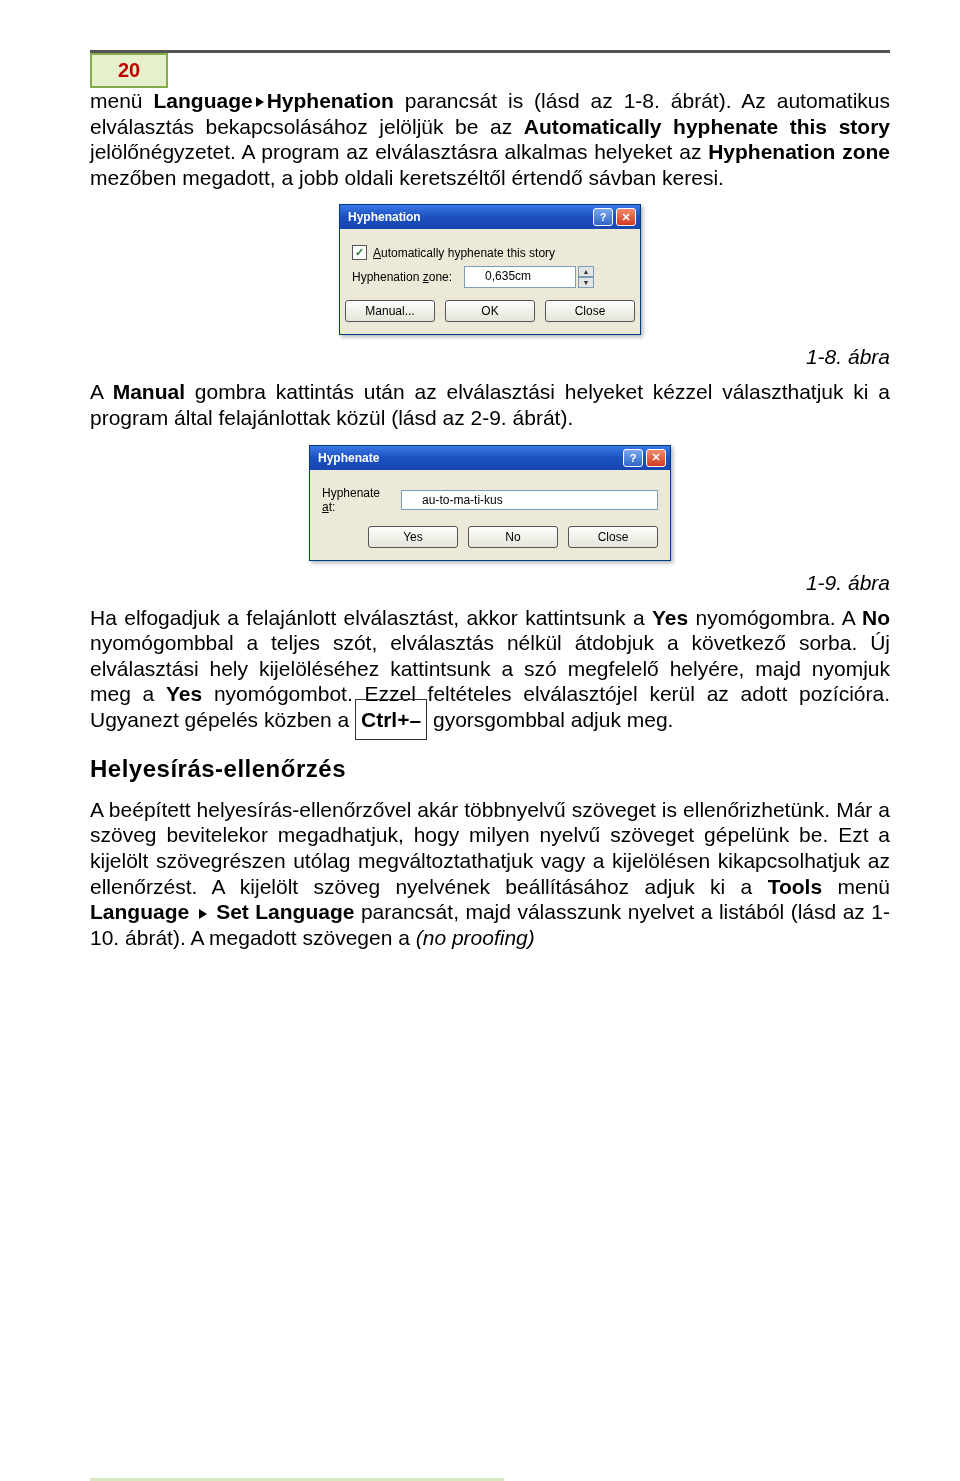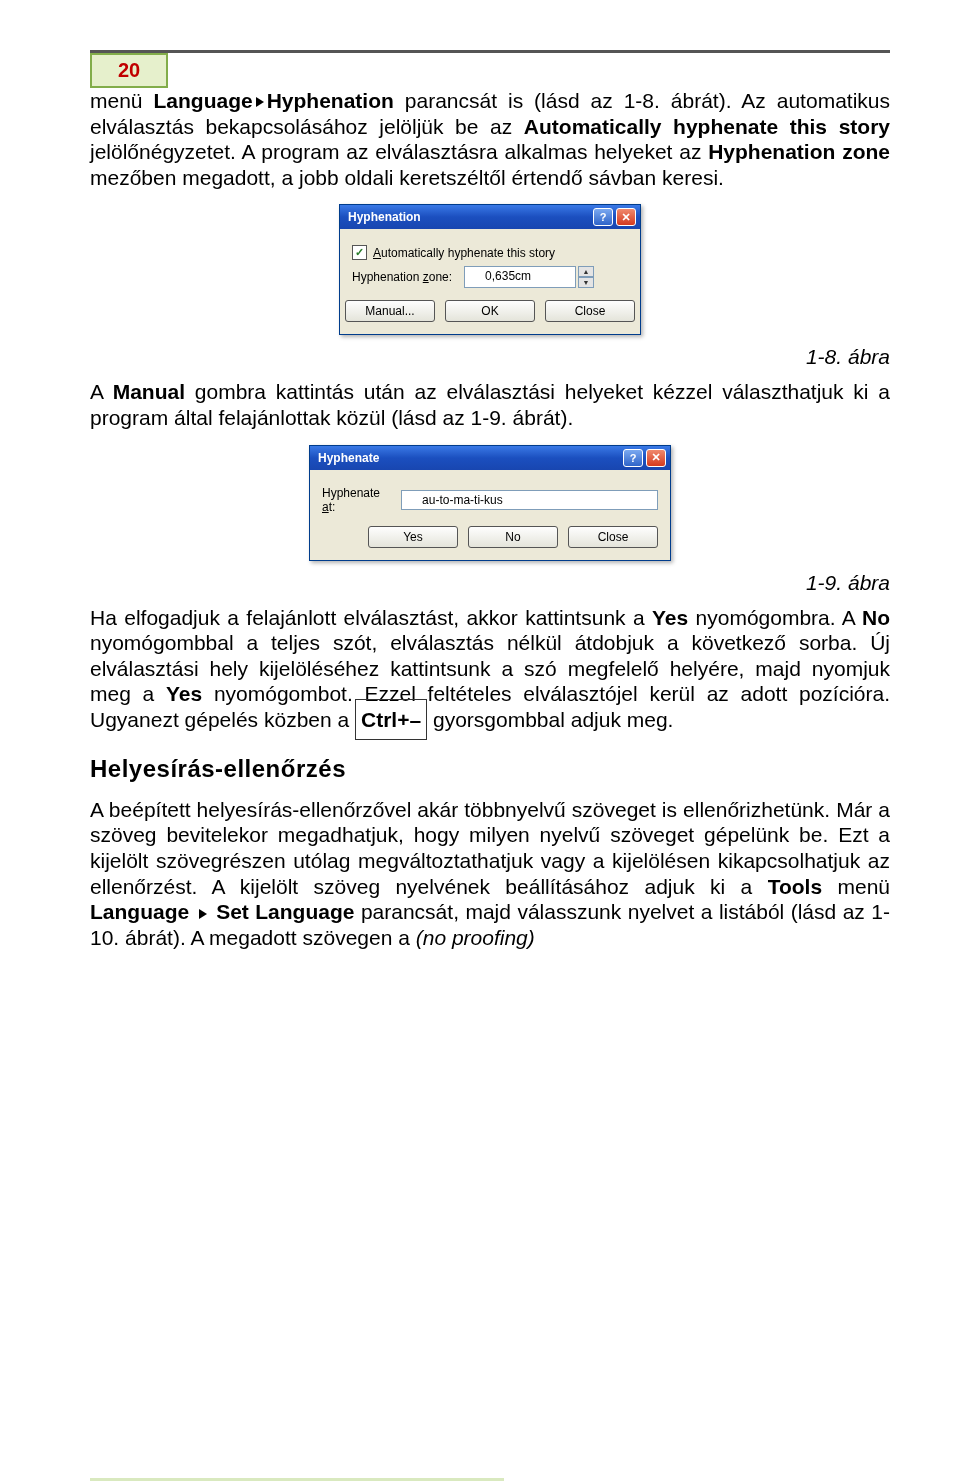--- a/index.html
+++ b/index.html
@@ -192,21 +192,21 @@
           <span class="xp-button">Close</span>
         </div>
       </div>
     </div>
   </div>
 
   <div class="caption">1-8. ábra</div>
 
   <div class="body-text" style="margin-top:0">
     <p>
-      <span>A </span><span class="bold">Manual</span><span> gombra kattintás után az elválasztási helyeket kézzel választhatjuk ki a program által felajánlottak közül (lásd az 1-9. ábrát).</span>
+      <span>A </span><span class="bold">Manual</span><span> gombra kattintás után az elválasztási helyeket kézzel választhatjuk ki a program által felajánlottak közül (lásd az 2-9. ábrát).</span>
     </p>
   </div>
 
   <div class="dialog-wrap">
     <div class="xp-dialog" style="width:360px">
       <div class="xp-titlebar">
         <span>Hyphenate</span>
         <span class="xp-title-right">
           <span class="xp-btn xp-help">?</span>
           <span class="xp-btn xp-close">✕</span>

